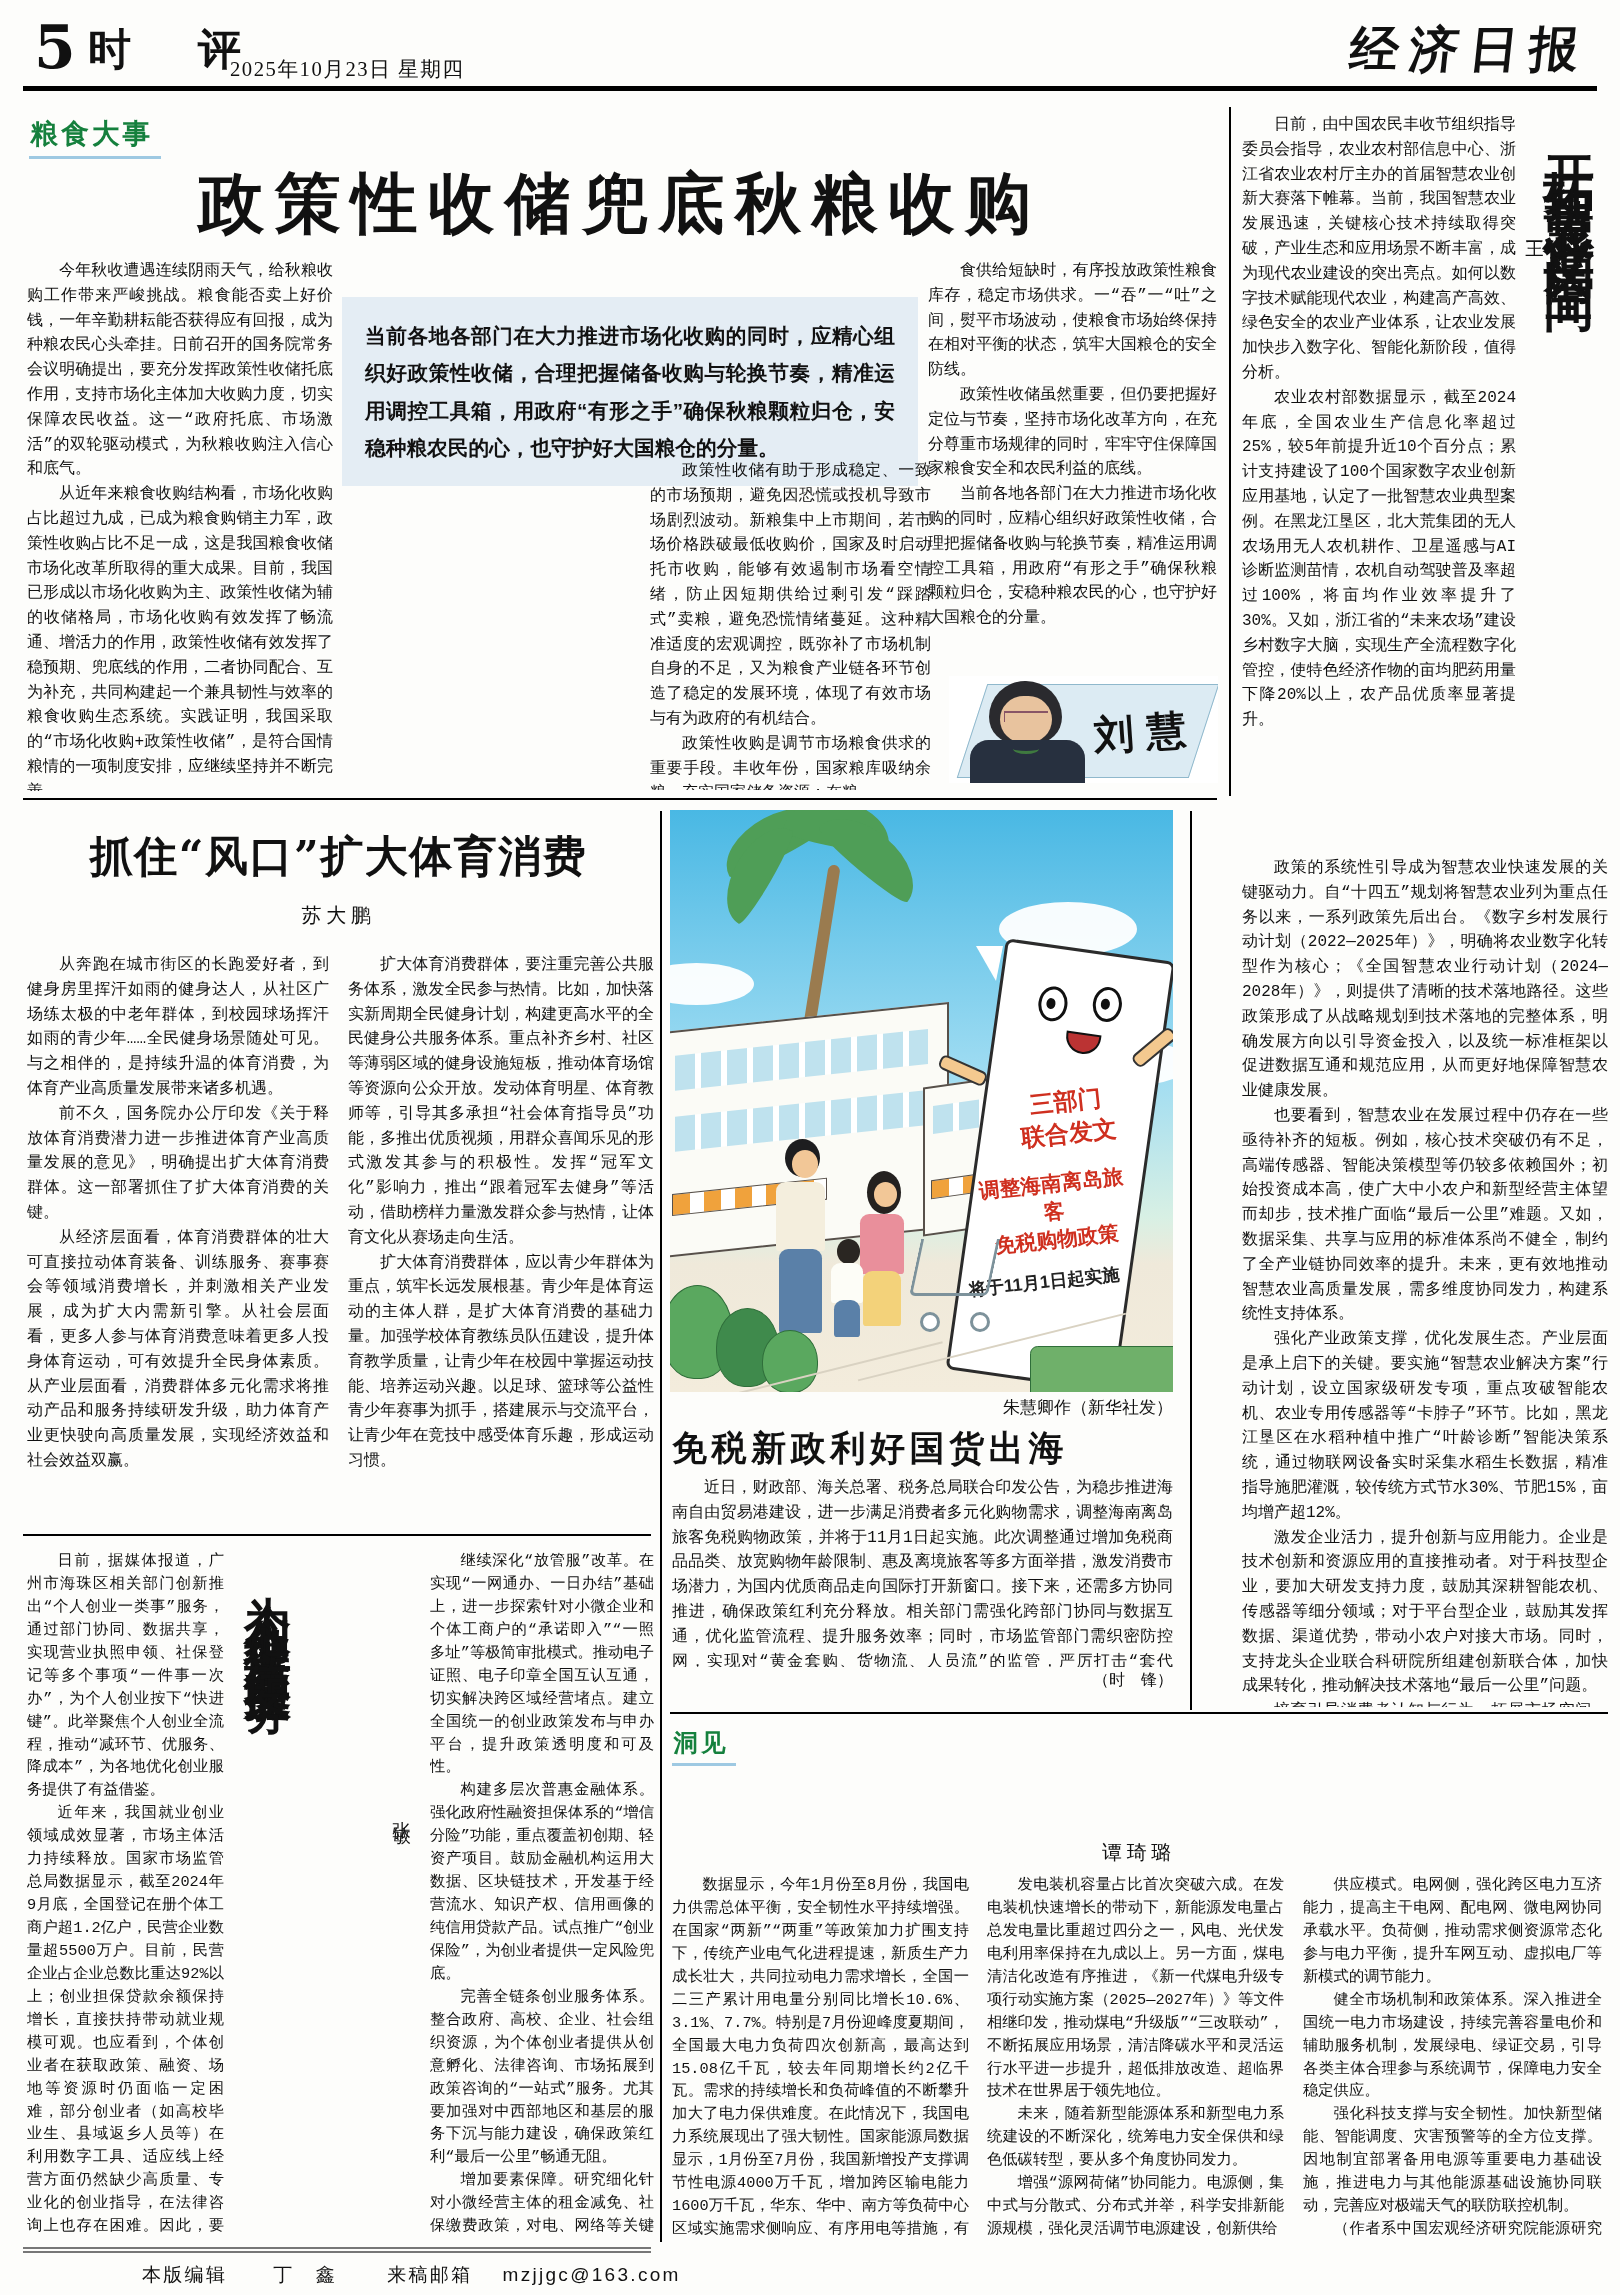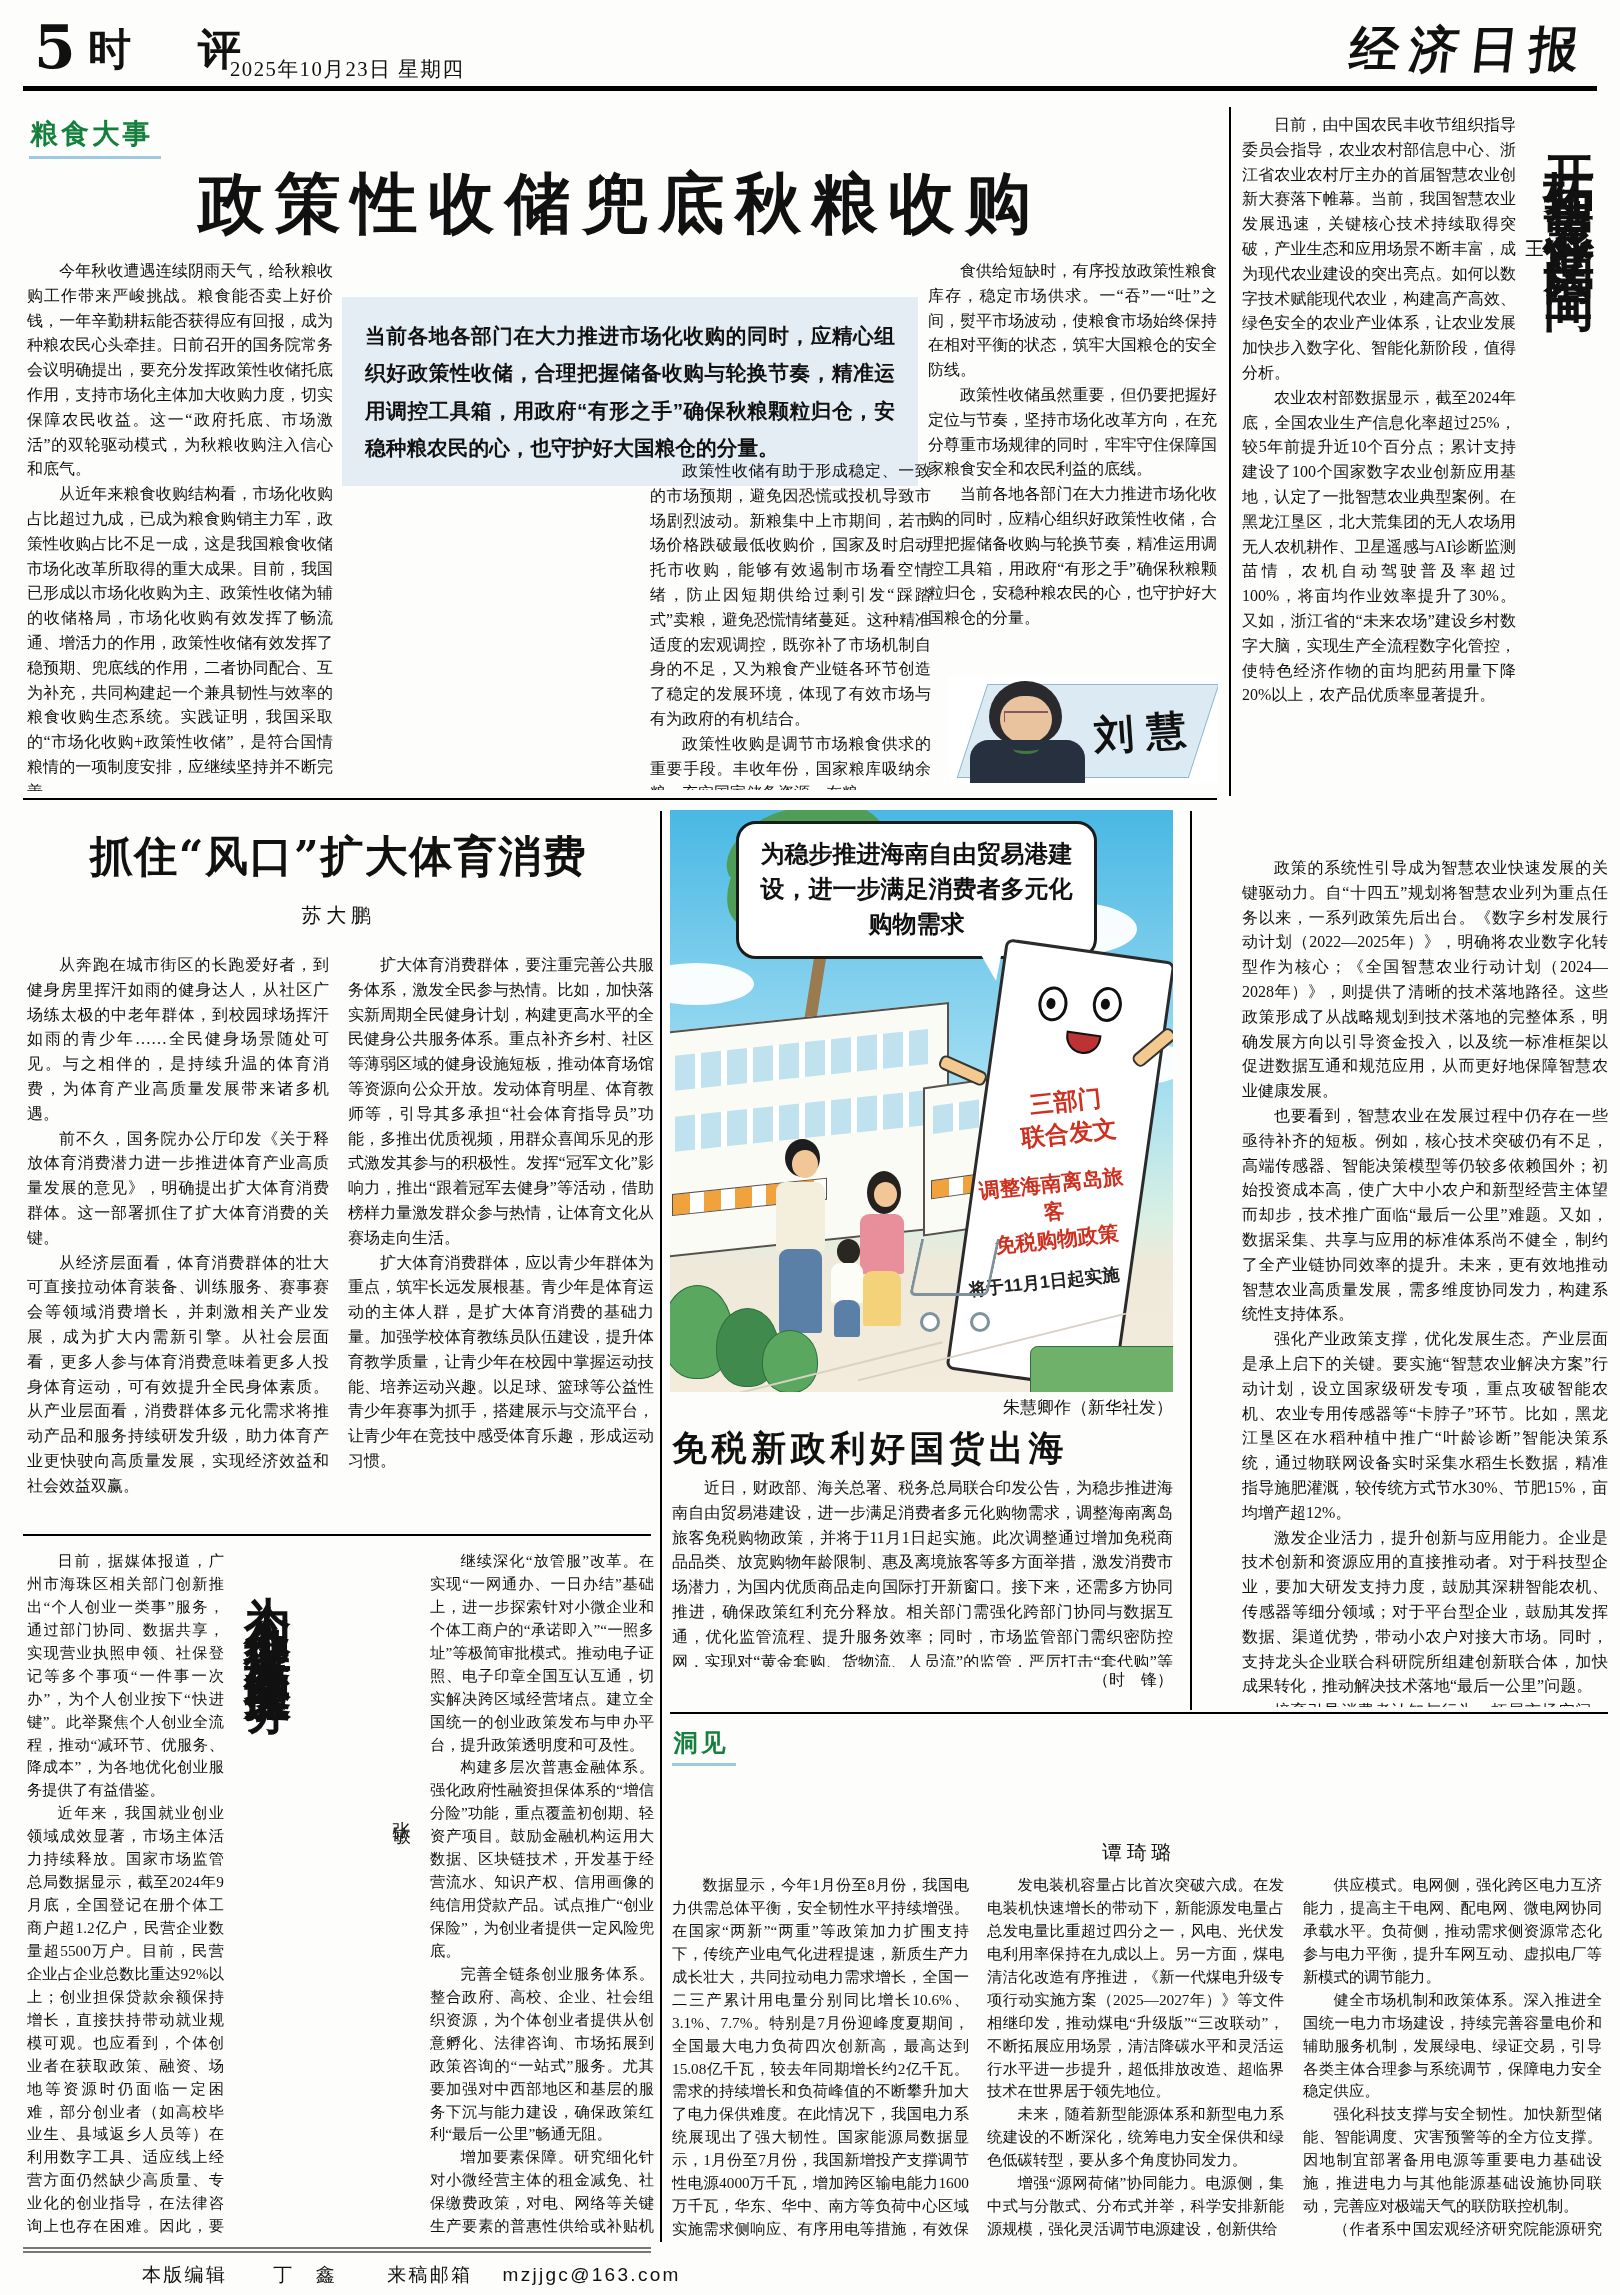--- a/index.html
+++ b/index.html
@@ -18,21 +18,21 @@
           border-bottom:3.8px solid #9ec9e2;padding:1.5px 7.7px 4.6px 1.5px;display:inline-block;letter-spacing:3.1px;}
   
   .h-main{font-family:"Liberation Sans",sans-serif;font-weight:900;font-size:66px;letter-spacing:10.7px;text-align:center;white-space:nowrap;}
   .h-sport{font-family:"DejaVu Serif",serif;font-weight:900;font-size:43px;letter-spacing:1.5px;text-align:center;white-space:nowrap;}
   .h-duty{font-family:"Liberation Sans",sans-serif;font-weight:900;font-size:35px;letter-spacing:4.6px;}
   .h-power{font-family:"Liberation Sans",sans-serif;font-weight:900;font-size:51px;letter-spacing:6.1px;text-align:center;white-space:nowrap;}
   .h-vert{font-family:"Liberation Sans",sans-serif;font-weight:900;writing-mode:vertical-rl;text-orientation:upright;}
   .byline{font-size:20px;text-align:center;letter-spacing:4.6px;}
   .byline-vert{writing-mode:vertical-rl;text-orientation:upright;font-size:18.4px;letter-spacing:6.1px;}
   
-  .bodycol{font-size:16px;line-height:1.55;text-align:justify;overflow:hidden;}
+  .bodycol{font-size:16px;line-height:1.55;text-align:justify;overflow:hidden;font-family:Liberation Mono, monospace;}
   .bodycol.small{font-size:15.3px;line-height:1.5;}
   .para{margin:0;text-indent:2em;}
   .pullquote{background:#e4edf4;font-family:"Liberation Sans",sans-serif;font-weight:bold;font-size:20.7px;
              line-height:1.8;padding:20px 23px;text-align:justify;}
   .sig{font-size:16px;text-align:right;padding-right:15.3px;}
   
   .photo{overflow:hidden;background:#fff;}
   .photo .plate{position:absolute;left:23px;top:7.7px;width:230px;height:92px;background:#dcebf3;
                 transform:skewX(-18deg);border:1.5px solid #8fb8cc;}
   .photo .hair{position:absolute;left:40px;top:4.6px;width:73px;height:63px;background:#2a2a2e;border-radius:37px 37px 27.6px 27.6px;}
@@ -161,21 +161,20 @@
     <div class="bldg" style="left:-7.7px;top:207px;width:283px;height:222px;transform:skewY(-6deg);">
       <div class="win" style="left:10.7px;top:23px;width:253px;height:35px;"></div>
       <div class="win" style="left:10.7px;top:84px;width:253px;height:35px;"></div>
       <div class="awning" style="left:7.7px;top:161px;width:153px;height:20px;"></div>
     </div>
     <div class="bldg" style="left:253px;top:268px;width:130px;height:145px;transform:skewY(-8deg);">
       <div class="win" style="left:7.7px;top:18.4px;width:112px;height:27.6px;"></div>
       <div class="awning" style="left:6.1px;top:92px;width:115px;height:17px;"></div>
     </div>
 
-    <div class="bubble" style="left:66px;top:10.7px;width:321px;">为稳步推进海南自由贸易港建设，进一步满足消费者多元化购物需求</div>
     <div class="bubble-tail" style="left:306px;top:136px;"></div>
 
     <div class="doc-card" style="left:305px;top:138px;width:165px;height:429px;">
       <div class="doc-eye" style="left:38px;top:38px;"></div>
       <div class="doc-eye" style="left:92px;top:31px;"></div>
       <div class="doc-mouth" style="left:70px;top:80px;"></div>
       <div class="doc-red" style="margin-top:134px;">
         <div>三部门</div>
         <div>联合发文</div>
       </div>

